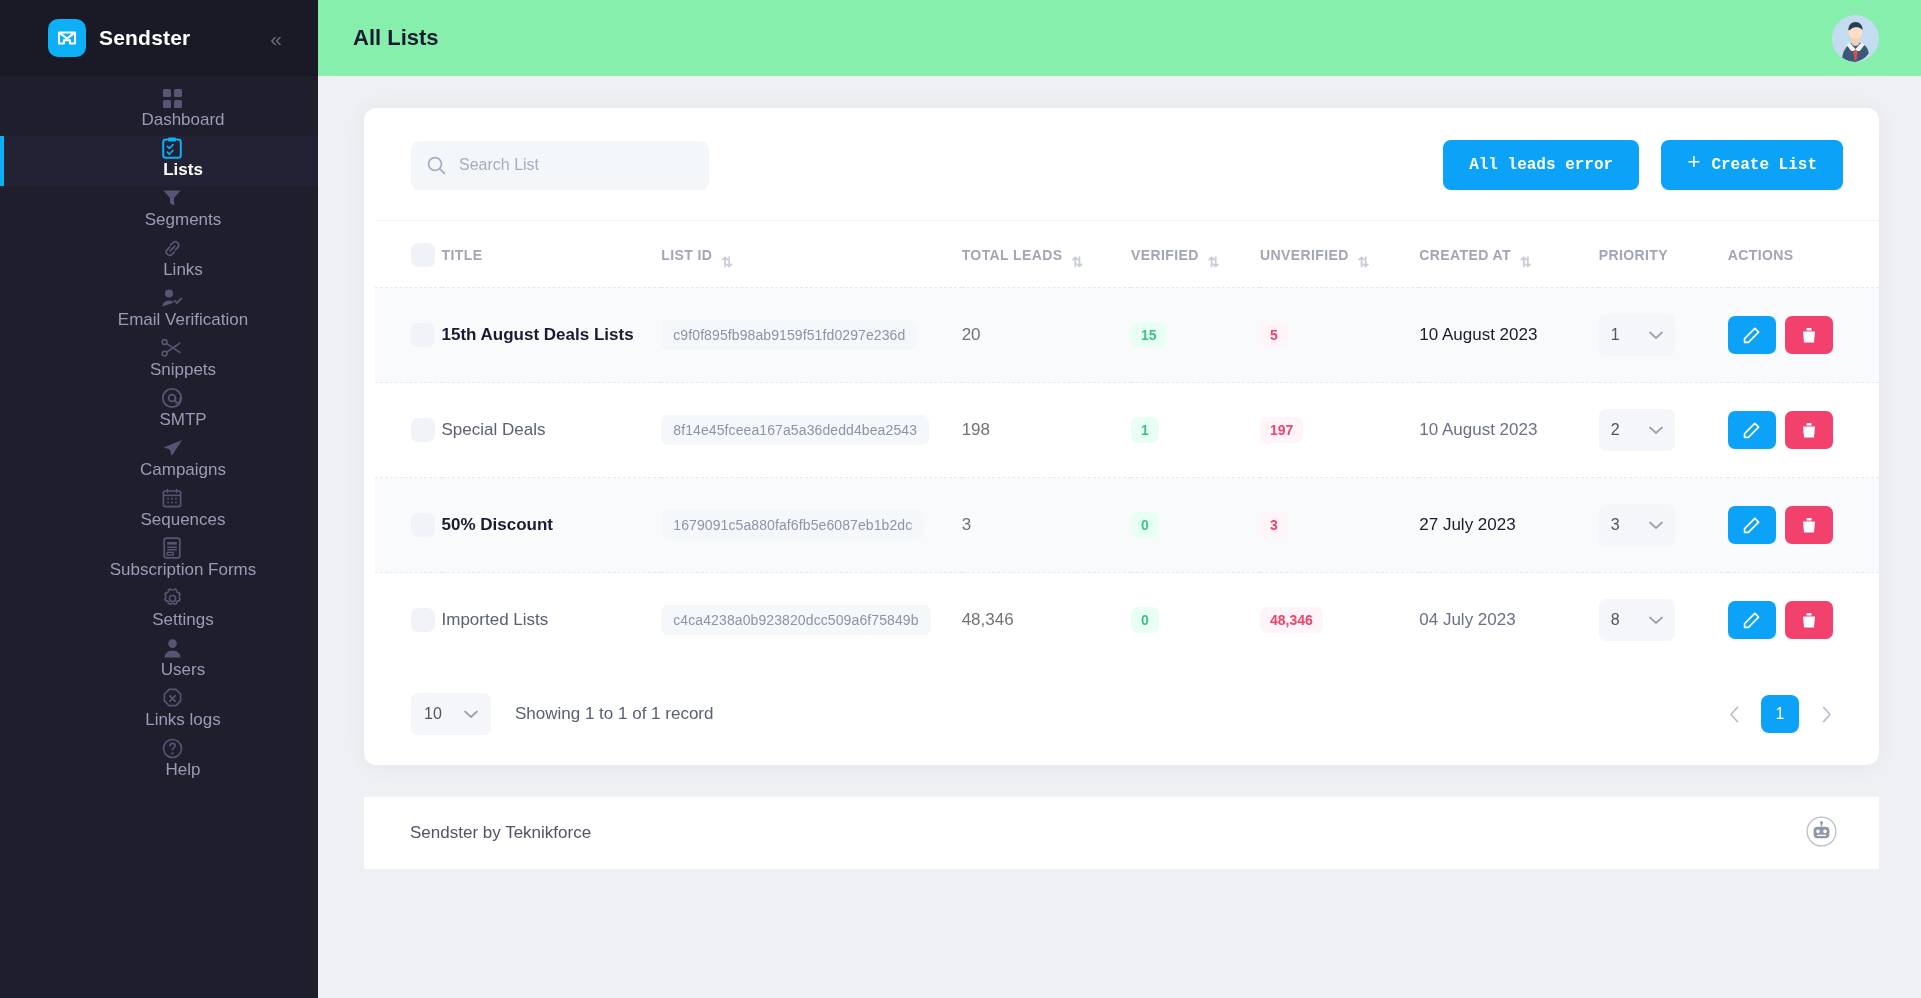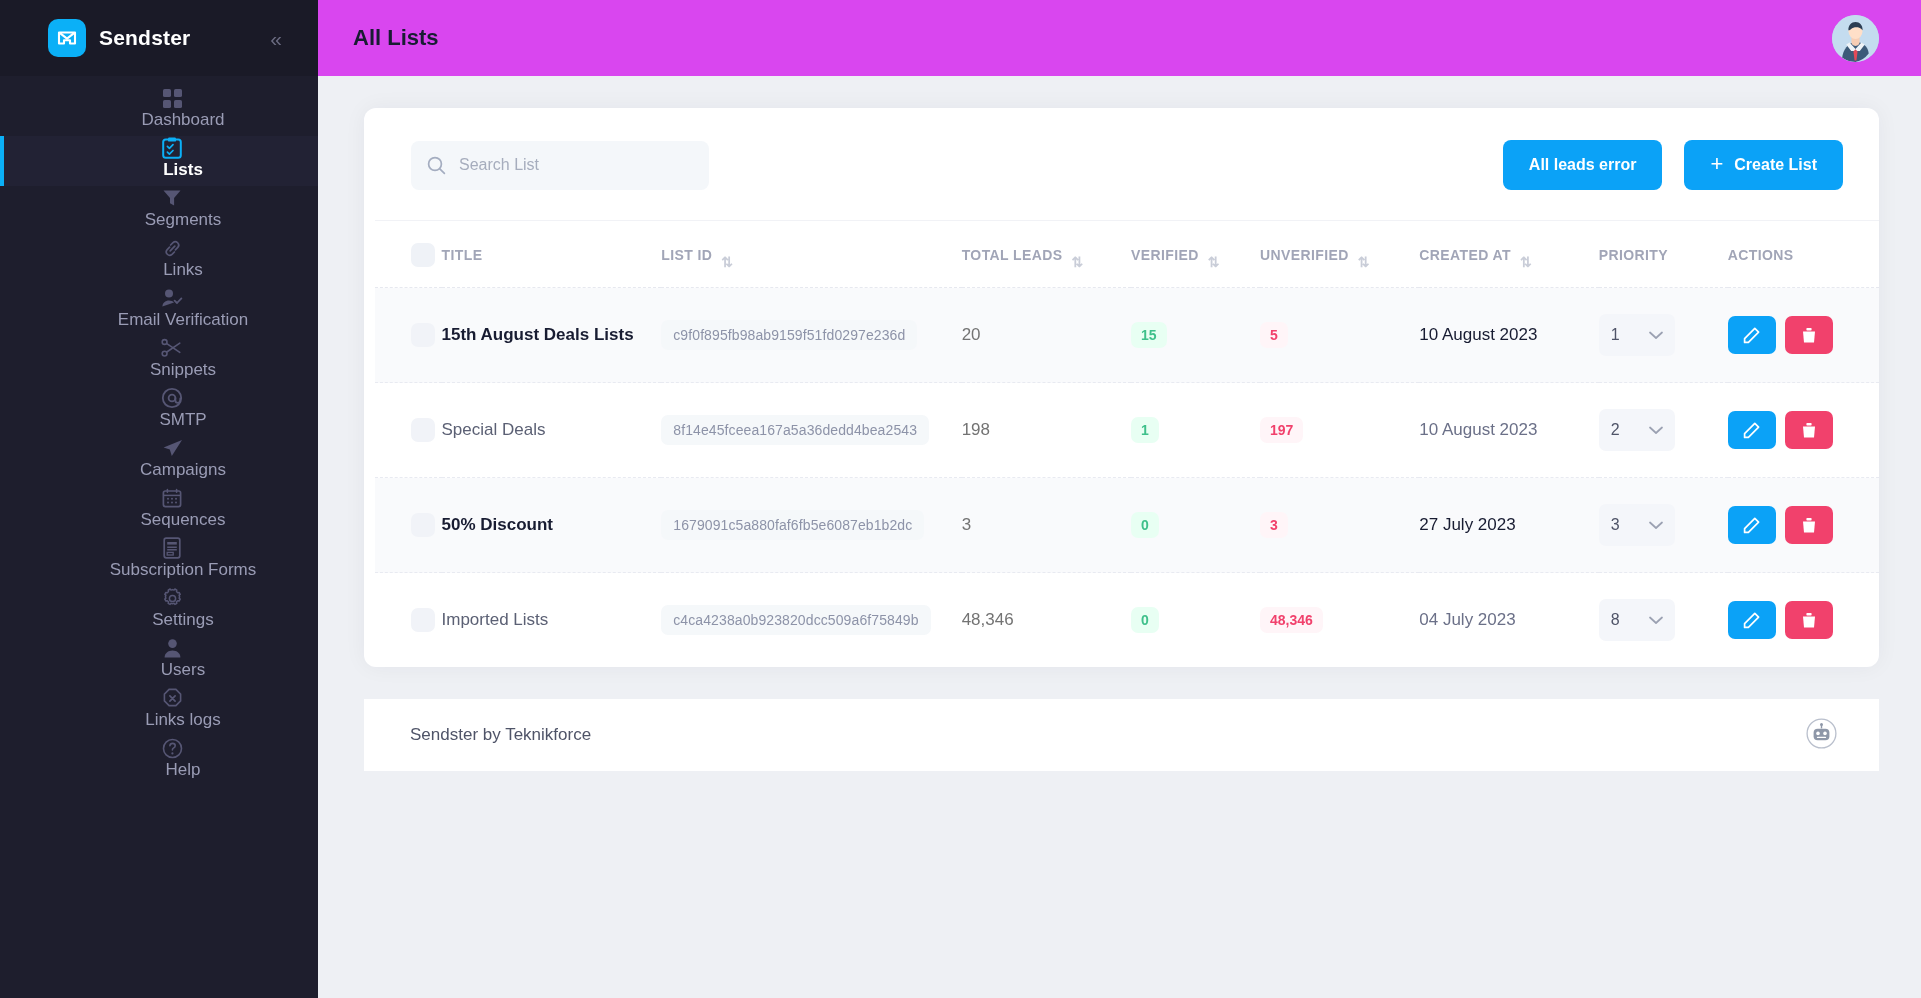--- a/index.html
+++ b/index.html
@@ -61,21 +61,21 @@
     background: #222234;
     border-left-color: #0bb0f7;
   }
   .nav-item.active .ico { color: #0bb0f7; }
   .nav-item.active .nav-label { color: #ffffff; font-weight: bold; }
 
   
   .main { flex: 1 1 auto; height: 998px; display: flex; flex-direction: column;
           background: #eef0f4; }
   .topbar {
-    height: 76px; flex: 0 0 76px; background: #d946ef;
+    height: 76px; flex: 0 0 76px; background: #86efac;
     display: flex; align-items: center;
     padding: 0 42px 0 35px;
   }
   .page-title { font-size: 22px; font-weight: bold; color: #181c32; flex: 1 1 auto; }
   .avatar {
     width: 47px; height: 47px; border-radius: 50%;
     overflow: hidden; cursor: pointer; flex: 0 0 47px;
     background: #bcd9ee;
   }
   .avatar svg { display: block; }
@@ -105,21 +105,21 @@
   }
   .search-input::placeholder { color: #a6adbd; }
   .toolbar-actions { margin-left: auto; display: flex; gap: 22px; }
   .btn {
     border: none; cursor: pointer; border-radius: 8px;
     font-family: "Liberation Sans", sans-serif;
     font-size: 16px; font-weight: bold; color: #ffffff;
     height: 50px; padding: 0 26px;
     display: flex; align-items: center; justify-content: center;
   }
-  .btn-blue { background: #0ba2f7; }
+  .btn-blue { background: #0ba2f7; font-family: Liberation Mono, monospace; }
   .btn-blue .plus {
     font-size: 22px; font-weight: normal; margin-right: 11px;
     line-height: 1; margin-top: -2px;
   }
 
   
   table { width: 100%; border-collapse: collapse; }
   thead th {
     font-size: 14px; font-weight: bold; letter-spacing: .4px;
     color: #a1a5b7; text-transform: uppercase;
@@ -702,20 +702,44 @@
                         </svg>
                     </span>
                   </button>
                 </div>
               </td>
             </tr>
 
           </tbody>
         </table>
 
+        <div class="card-footer">
+          <div class="pagesize">
+            <span class="v">10</span>
+            <span class="chev">
+              <svg width="14" height="9" viewBox="0 0 14 9">
+                  <path d="M1 1.5L7 7l6-5.5" fill="none" stroke="currentColor" stroke-width="1.7" stroke-linecap="round" stroke-linejoin="round"></path>
+                </svg>
+            </span>
+          </div>
+          <div class="showing">Showing 1 to 1 of 1 record</div>
+          <div class="pager">
+            <span class="pg-arrow">
+              <svg width="11" height="17" viewBox="0 0 11 17">
+                  <path d="M8.4 1.4L2 8.5l6.4 7.1" fill="none" stroke="currentColor" stroke-width="1.6" stroke-linecap="round" stroke-linejoin="round"></path>
+                </svg>
+            </span>
+            <span class="pg-num current">1</span>
+            <span class="pg-arrow">
+              <svg width="11" height="17" viewBox="0 0 11 17">
+                  <path d="M2.6 1.4L9 8.5l-6.4 7.1" fill="none" stroke="currentColor" stroke-width="1.6" stroke-linecap="round" stroke-linejoin="round"></path>
+                </svg>
+            </span>
+          </div>
+        </div>
 
       </section>
 
       <footer class="page-footer">
         <span class="footer-text">Sendster by Teknikforce</span>
         <span class="footer-bot">
           <svg width="31" height="31" viewBox="0 0 31 31">
             <circle cx="15.5" cy="15.5" r="14.4" fill="none" stroke="#b9bfcc" stroke-width="1.3"></circle>
             <rect x="7.6" y="10.8" width="15.8" height="11.4" rx="4" fill="#8e97a8"></rect>
             <circle cx="12" cy="15.4" r="1.8" fill="#ffffff"></circle>

